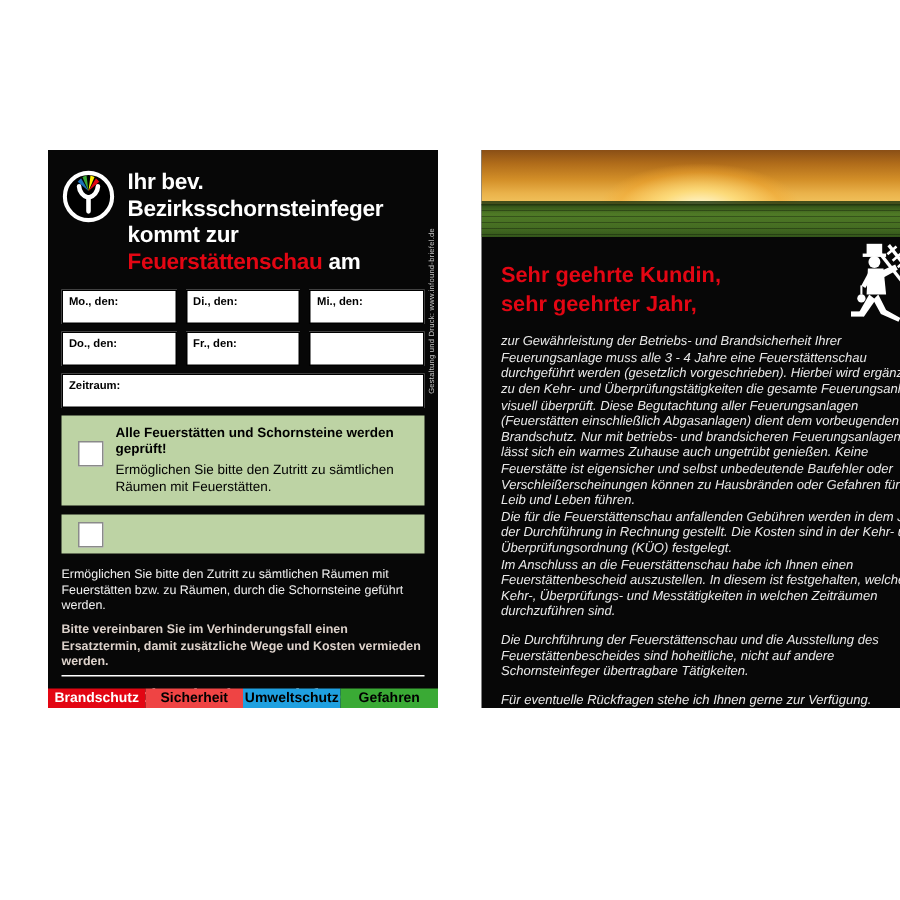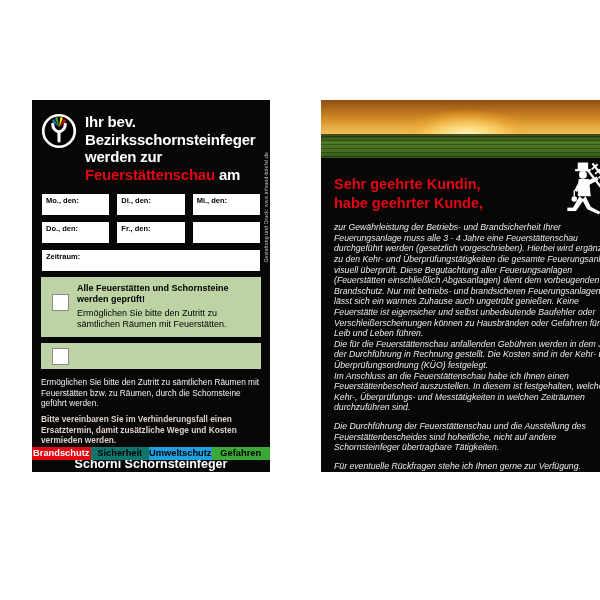--- a/index.html
+++ b/index.html
@@ -1,20 +1,20 @@
 <!DOCTYPE html>
 <html><head>
 <meta charset="utf-8">
 <style>
   html,body{margin:0;padding:0;}
   body{width:600px;height:600px;position:relative;background:#ffffff;
        font-family:"Liberation Sans",sans-serif;overflow:hidden;}
   .card{position:absolute;top:100px;height:372px;background:#070707;}
   
-  .card-left{left:32px;width:238px;}
+  .card-left{left:32px;width:260px;}
   .lc-header{display:flex;align-items:flex-start;gap:8px;padding:13px 8px 6px 9px;}
   .logo{width:36px;height:36px;flex:0 0 36px;}
   .lc-title{color:#fff;font-weight:bold;font-size:15px;line-height:1.17;letter-spacing:-0.2px;}
   .hl-red{color:#e30613;}
   .form-area{padding:4px 9px 0 9px;}
   .form-row{display:flex;gap:6px;margin-bottom:5px;}
   .fbox{background:#ffffff;border:1px solid #000;height:23px;flex:1;
         font-size:7.5px;font-weight:bold;color:#000;padding:2px 0 0 4px;box-sizing:border-box;}
   .fbox-wide{flex:1;}
   .greenbox{background:#bdd3a4;margin:0 9px 6px 9px;position:relative;color:#000;}
@@ -27,21 +27,21 @@
   .gb2 .checkbox{top:5px;}
   .notes{padding:2px 9px 0 9px;color:#f2f2f2;font-size:8.3px;line-height:1.25;}
   .note{margin-bottom:6px;}
   .note-emphasis{font-weight:bold;color:#ddd2cb;margin-bottom:5px;}
   .divider{border:none;border-top:1.5px solid #ffffff;margin:2px 9px 6px 9px;}
   .sig-name{color:#fff;font-weight:bold;font-size:12.5px;text-align:center;line-height:1.15;}
   .sig-title{color:#fff;font-size:10px;text-align:center;line-height:1.2;}
   .lc-bottom{position:relative;margin-top:5px;}
   .sweep-left{position:absolute;left:12px;top:2px;width:50px;height:58px;}
   .address{text-align:center;color:#fff;font-size:9.8px;line-height:11.5px;}
-  .tagbar{position:absolute;left:0;right:0;bottom:12px;height:13px;display:flex;}
+  .tagbar{position:absolute;left:0;right:0;bottom:0;height:13px;display:flex;}
   .tag{flex:1;text-align:center;font-weight:bold;font-size:9.3px;line-height:13.5px;}
   .credit{position:absolute;right:1px;top:52px;writing-mode:vertical-rl;transform:rotate(180deg);
           font-size:5px;color:#c8c8c8;letter-spacing:0.2px;}
   
   .card-right{left:321px;width:310px;}
   .photo{height:58px;position:relative;overflow:hidden;}
   .photo-sky{height:36px;
     background:
       radial-gradient(ellipse 90px 40px at 47% 108%, rgba(255,255,235,0.95) 0%, rgba(255,225,130,0.85) 30%, rgba(245,170,50,0.45) 60%, rgba(0,0,0,0) 75%),
       linear-gradient(to bottom,#8a4f16 0%,#b06c1a 25%,#d38f28 55%,#eab24a 80%,#f2c35e 100%);}
@@ -66,21 +66,21 @@
     <svg class="logo" viewBox="0 0 40 40">
       <circle cx="20" cy="20" r="17.5" fill="#000" stroke="#fff" stroke-width="3"></circle>
       <path d="M20 16 L12 9 L14.5 6.5 Z" fill="#1d71b8"></path>
       <path d="M20 16 L15.5 5.5 L18.5 4.5 Z" fill="#3aaa35"></path>
       <path d="M20 16 L21.5 4.5 L24.5 5.5 Z" fill="#ffed00"></path>
       <path d="M20 16 L25.5 6.5 L28 9 Z" fill="#e30613"></path>
       <path d="M20 31 L20 21 M20 21 C16 20 13.2 16.5 13 12.5 M20 21 C24 20 26.8 16.5 27 12.5" stroke="#fff" stroke-width="3.4" fill="none" stroke-linecap="round"></path>
     </svg>
     <div class="lc-title">
       <span>Ihr bev. Bezirksschornsteinfeger</span><br>
-      <span>werden zur </span><span class="hl-red">Feuerstättenschau</span><span> am</span>
+      <span>kommt zur </span><span class="hl-red">Feuerstättenschau</span><span> am</span>
     </div>
   </div>
 
   <div class="form-area">
     <div class="form-row">
       <div class="fbox"><span>Mo., den:</span></div>
       <div class="fbox"><span>Di., den:</span></div>
       <div class="fbox"><span>Mi., den:</span></div>
     </div>
     <div class="form-row">
@@ -137,21 +137,21 @@
       <div>Rauchstraße 1a</div>
       <div>12345 Rauchstadt</div>
       <div>Telefon: 0234 - 10 10 10</div>
       <div>Mobil: 0171 - 12 34 567</div>
       <div>E-Mail: schorni-schornsteinfeger@web.de</div>
     </div>
   </div>
 
   <div class="tagbar">
     <div class="tag" style="background-color: rgb(227, 6, 19); color: rgb(255, 255, 255);">Brandschutz</div>
-    <div class="tag" style="background-color: #0f766e; color: rgb(0, 0, 0);">Sicherheit</div>
+    <div class="tag" style="background-color: #ef4444; color: rgb(0, 0, 0);">Sicherheit</div>
     <div class="tag" style="background-color: rgb(31, 160, 224); color: rgb(0, 0, 0);">Umweltschutz</div>
     <div class="tag" style="background-color: rgb(58, 170, 53); color: rgb(0, 0, 0);">Gefahren</div>
   </div>
 
   <div class="credit">Gestaltung und Druck: www.infound-briefel.de</div>
 </div>
 
 <div class="card card-right">
 
   <div class="photo">
@@ -176,21 +176,21 @@
       <rect x="12.2" y="34" width="1.6" height="7"></rect>
         <circle cx="13" cy="44" r="3.2"></circle>
       <path d="M19 41 L11 55 L15 58 L24 45 Z"></path>
       <path d="M26 41 L32 53 L43 59 L41.5 62 L28 56 L22 45 Z"></path>
       <rect x="5" y="54" width="10" height="4"></rect>
     </g>
   </svg>
 
   <div class="rc-greeting">
     <span>Sehr geehrte Kundin,</span><br>
-    <span>habe geehrter Kunde,</span>
+    <span>sehr geehrter Jahr,</span>
   </div>
 
   <div class="rc-body">
     <p class="rc-par">zur Gewährleistung der Betriebs- und Brandsicherheit Ihrer Feuerungsanlage muss alle 3 - 4 Jahre eine Feuerstättenschau durchgeführt werden (gesetzlich vorgeschrieben). Hierbei wird ergänzend zu den Kehr- und Überprüfungstätigkeiten die gesamte Feuerungsanlage visuell überprüft. Diese Begutachtung aller Feuerungsanlagen (Feuerstätten einschließlich Abgasanlagen) dient dem vorbeugenden Brandschutz. Nur mit betriebs- und brandsicheren Feuerungsanlagen lässt sich ein warmes Zuhause auch ungetrübt genießen. Keine Feuerstätte ist eigensicher und selbst unbedeutende Baufehler oder Verschleißerscheinungen können zu Hausbränden oder Gefahren für Leib und Leben führen.</p>
     <p class="rc-par">Die für die Feuerstättenschau anfallenden Gebühren werden in dem Jahr der Durchführung in Rechnung gestellt. Die Kosten sind in der Kehr- und Überprüfungsordnung (KÜO) festgelegt.</p>
     <p class="rc-par">Im Anschluss an die Feuerstättenschau habe ich Ihnen einen Feuerstättenbescheid auszustellen. In diesem ist festgehalten, welche Kehr-, Überprüfungs- und Messtätigkeiten in welchen Zeiträumen durchzuführen sind.</p>
     <p class="rc-par rc-gap">Die Durchführung der Feuerstättenschau und die Ausstellung des Feuerstättenbescheides sind hoheitliche, nicht auf andere Schornsteinfeger übertragbare Tätigkeiten.</p>
     <p class="rc-par rc-gap">Für eventuelle Rückfragen stehe ich Ihnen gerne zur Verfügung.</p>
     <div class="rc-sig">
       <span>Schorni Schornsteinfeger</span><br>

